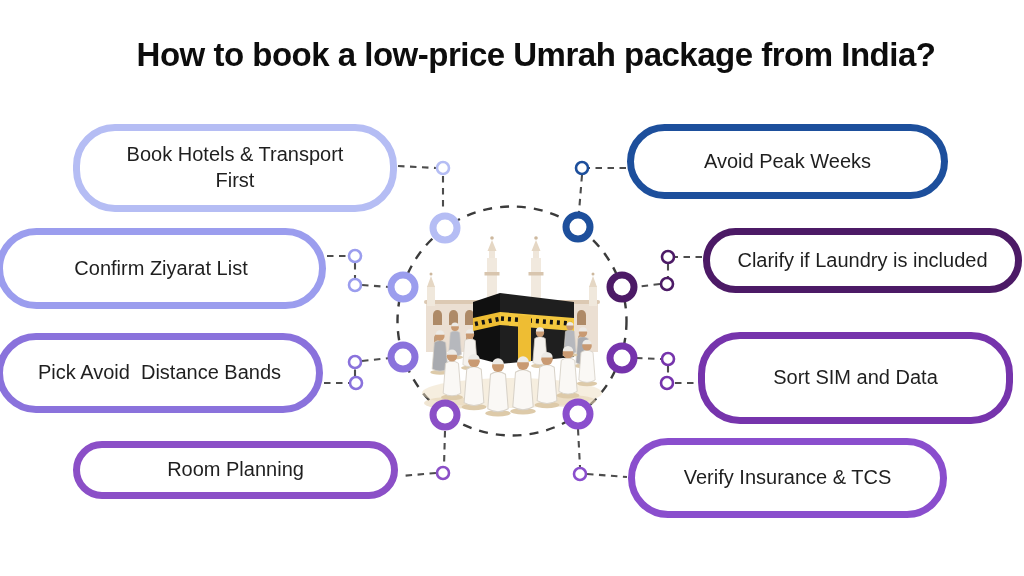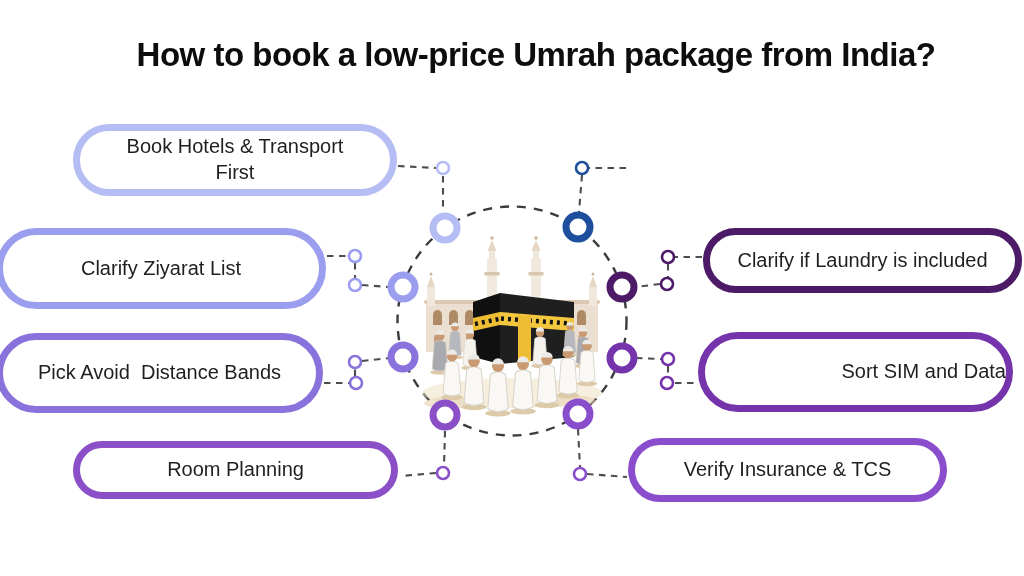--- a/index.html
+++ b/index.html
@@ -190,42 +190,45 @@
       <circle class="ring" cx="403" cy="287" r="12" stroke="#9b9dee"></circle>
       <circle class="ring" cx="403" cy="357" r="12" stroke="#8a72dc"></circle>
       <circle class="ring" cx="445" cy="415" r="12" stroke="#8b4fc7"></circle>
       <circle class="ring" cx="578" cy="227" r="12" stroke="#1d4f9c"></circle>
       <circle class="ring" cx="622" cy="287" r="12" stroke="#4c1a66"></circle>
       <circle class="ring" cx="622" cy="358" r="12" stroke="#7634ac"></circle>
       <circle class="ring" cx="578" cy="414" r="12" stroke="#8a4ecd"></circle>
     </g>
   </svg>
 
-  <div class="pill wrap2" style="left: 73px; top: 124px; width: 324px; height: 72px; border-color: rgb(181, 189, 244);">
+  <div class="pill wrap2" style="left: 73px; top: 124px; width: 324px; height: 88px; border-color: rgb(181, 189, 244);">
     <span class="lbl">Book Hotels &amp; Transport First</span>
   </div>
 
   <div class="pill" style="left: -4px; top: 228px; width: 330px; height: 81px; border-color: rgb(155, 157, 238);">
-    <span class="lbl">Clarify Ziyarat List</span>
+    <span class="lbl">Confirm Ziyarat List</span>
   </div>
 
   <div class="pill" style="left: -4px; top: 333px; width: 327px; height: 80px; border-color: rgb(138, 114, 220);">
     <span class="lbl">Pick Avoid  Distance Bands</span>
   </div>
 
   <div class="pill" style="left: 73px; top: 441px; width: 325px; height: 58px; border-color: rgb(139, 79, 199);">
     <span class="lbl">Room Planning</span>
   </div>
 
+  <div class="pill" style="left: 627px; top: 124px; width: 321px; height: 75px; border-color: rgb(29, 79, 156);">
+    <span class="lbl">Avoid Peak Weeks</span>
+  </div>
 
   <div class="pill wrap2" style="left: 703px; top: 228px; width: 319px; height: 65px; border-color: rgb(76, 26, 102);">
     <span class="lbl">Clarify if Laundry is included</span>
   </div>
 
-  <div class="pill" style="left: 698px; top: 332px; width: 315px; height: 80px; border-color: rgb(118, 52, 172); justify-content: flex-end;">
+  <div class="pill" style="left: 698px; top: 332px; width: 315px; height: 92px; border-color: rgb(118, 52, 172);">
     <span class="lbl">Sort SIM and Data</span>
   </div>
 
-  <div class="pill" style="left: 628px; top: 438px; width: 319px; height: 64px; border-color: rgb(138, 78, 205);">
+  <div class="pill" style="left: 628px; top: 438px; width: 319px; height: 80px; border-color: rgb(138, 78, 205);">
     <span class="lbl">Verify Insurance &amp; TCS</span>
   </div>
 
 </div>
 
 </body></html>

